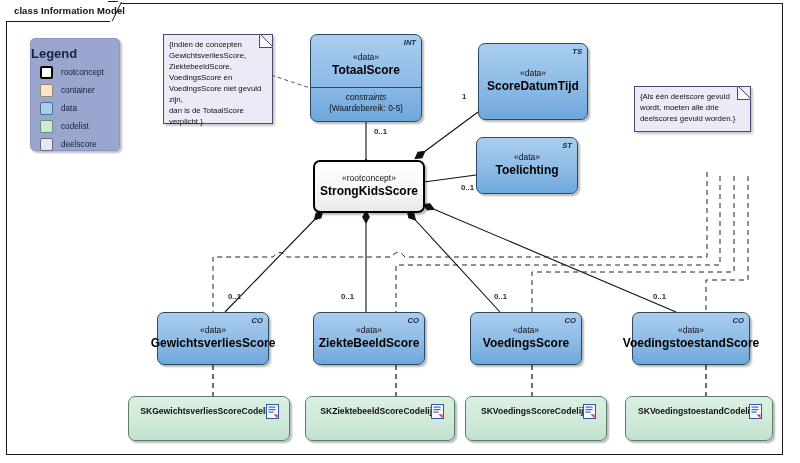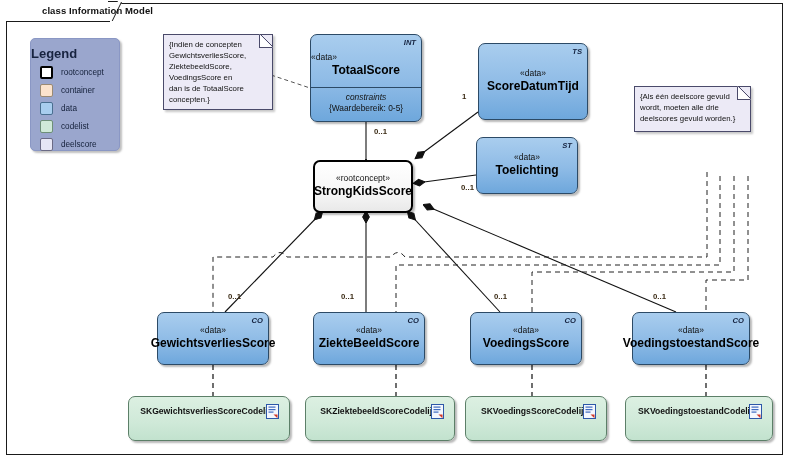--- a/index.html
+++ b/index.html
@@ -13,29 +13,29 @@
   #frame-tab{position:absolute;left:6px;top:3px;width:104px;height:19px;
         border:1.6px solid #1a1a1a;border-top:none;border-left:none;background:#fff;
         box-sizing:border-box;}
   #frame-tab:after{content:"";position:absolute;right:-9px;top:-1.6px;
         width:0;height:0;border-left:10px solid #1a1a1a;
         border-bottom:20px solid transparent;}
   #frame-tab-mask{position:absolute;left:108px;top:2px;width:14px;height:19px;
         background:#fff;transform:skewX(-26deg);transform-origin:top left;
         border-right:1.6px solid #1a1a1a;box-sizing:border-box;}
   #frame-title{position:absolute;left:14px;top:5px;font-size:9.5px;color:#111;
-        font-weight:bold;white-space:nowrap;letter-spacing:.1px;margin-left:28px;}
+        font-weight:bold;white-space:nowrap;letter-spacing:.1px;}
 
   
   #wires{position:absolute;left:0;top:0;width:800px;height:463px;}
 
   
   .node{position:absolute;box-sizing:border-box;border-radius:7px;
         box-shadow:2px 2px 2px rgba(0,0,0,.28);}
-  .node .ster{font-size:8.5px;color:#111;line-height:1.15;}
+  .node .ster{font-size:8.5px;color:#111;text-align:center;line-height:1.15;}
   .node .nm{font-size:12px;color:#000;font-weight:bold;text-align:center;
             line-height:1.2;}
   .node .tagtl{position:absolute;right:5px;top:3px;font-size:7.6px;
             font-style:italic;color:#14223f;font-weight:bold;}
 
   
   .data{background:linear-gradient(180deg,#a9cdee 0%,#8ebbe6 55%,#6ea7dc 100%);
         border:1.2px solid #2c4a66;}
   
   .rootconcept{background:linear-gradient(180deg,#ffffff 0%,#f7f7f7 60%,#e9e9e9 100%);
@@ -147,27 +147,28 @@
     <div class="leg-row" style="top:81px">
       <div class="leg-sw" style="background:#cfe9d8;border:1px solid #6d8f78;"></div>
       <div class="leg-lb">codelist</div>
     </div>
     <div class="leg-row" style="top:99px">
       <div class="leg-sw" style="background:#e6e6f5;border:1px solid #6a6a85;"></div>
       <div class="leg-lb">deelscore</div>
     </div>
   </div>
 
-  <div class="note" style="left:163px;top:34px;width:110px;height:76px;">
+  <div class="note" style="left:163px;top:34px;width:110px;height:90px;">
     <div class="ntxt">
       <div>{Indien de concepten</div>
       <div>GewichtsverliesScore,</div>
       <div>ZiektebeeldScore,</div>
       <div>VoedingsScore en</div>
-      <div>dan is de TotaalScore concepten.}</div>
+      <div>VoedingsScore niet gevuld zijn,</div>
+      <div>dan is de TotaalScore verplicht.}</div>
     </div>
     <div class="fold"></div>
     <div class="foldline"></div>
   </div>
 
   <div class="note" style="left:634px;top:86px;width:117px;height:46px;">
     <div class="ntxt">
       <div>{Als één deelscore gevuld</div>
       <div>wordt, moeten alle drie</div>
       <div>deelscores gevuld worden.}</div>
@@ -198,21 +199,21 @@
   </div>
 
   <div class="node data" style="left:476px;top:137px;width:102px;height:57px;">
     <div class="tagtl">ST</div>
     <div class="node-body">
       <div class="ster">«data»</div>
       <div class="nm">Toelichting</div>
     </div>
   </div>
 
-  <div class="node rootconcept" style="left:313px;top:160px;width:100px;height:53px;">
+  <div class="node rootconcept" style="left:313px;top:160px;width:112px;height:53px;">
     <div class="node-body">
       <div class="ster">«rootconcept»</div>
       <div class="nm">StrongKidsScore</div>
     </div>
   </div>
 
   <div class="node data" style="left:157px;top:312px;width:112px;height:53px;">
     <div class="tagtl">CO</div>
     <div class="node-body">
       <div class="ster">«data»</div>

